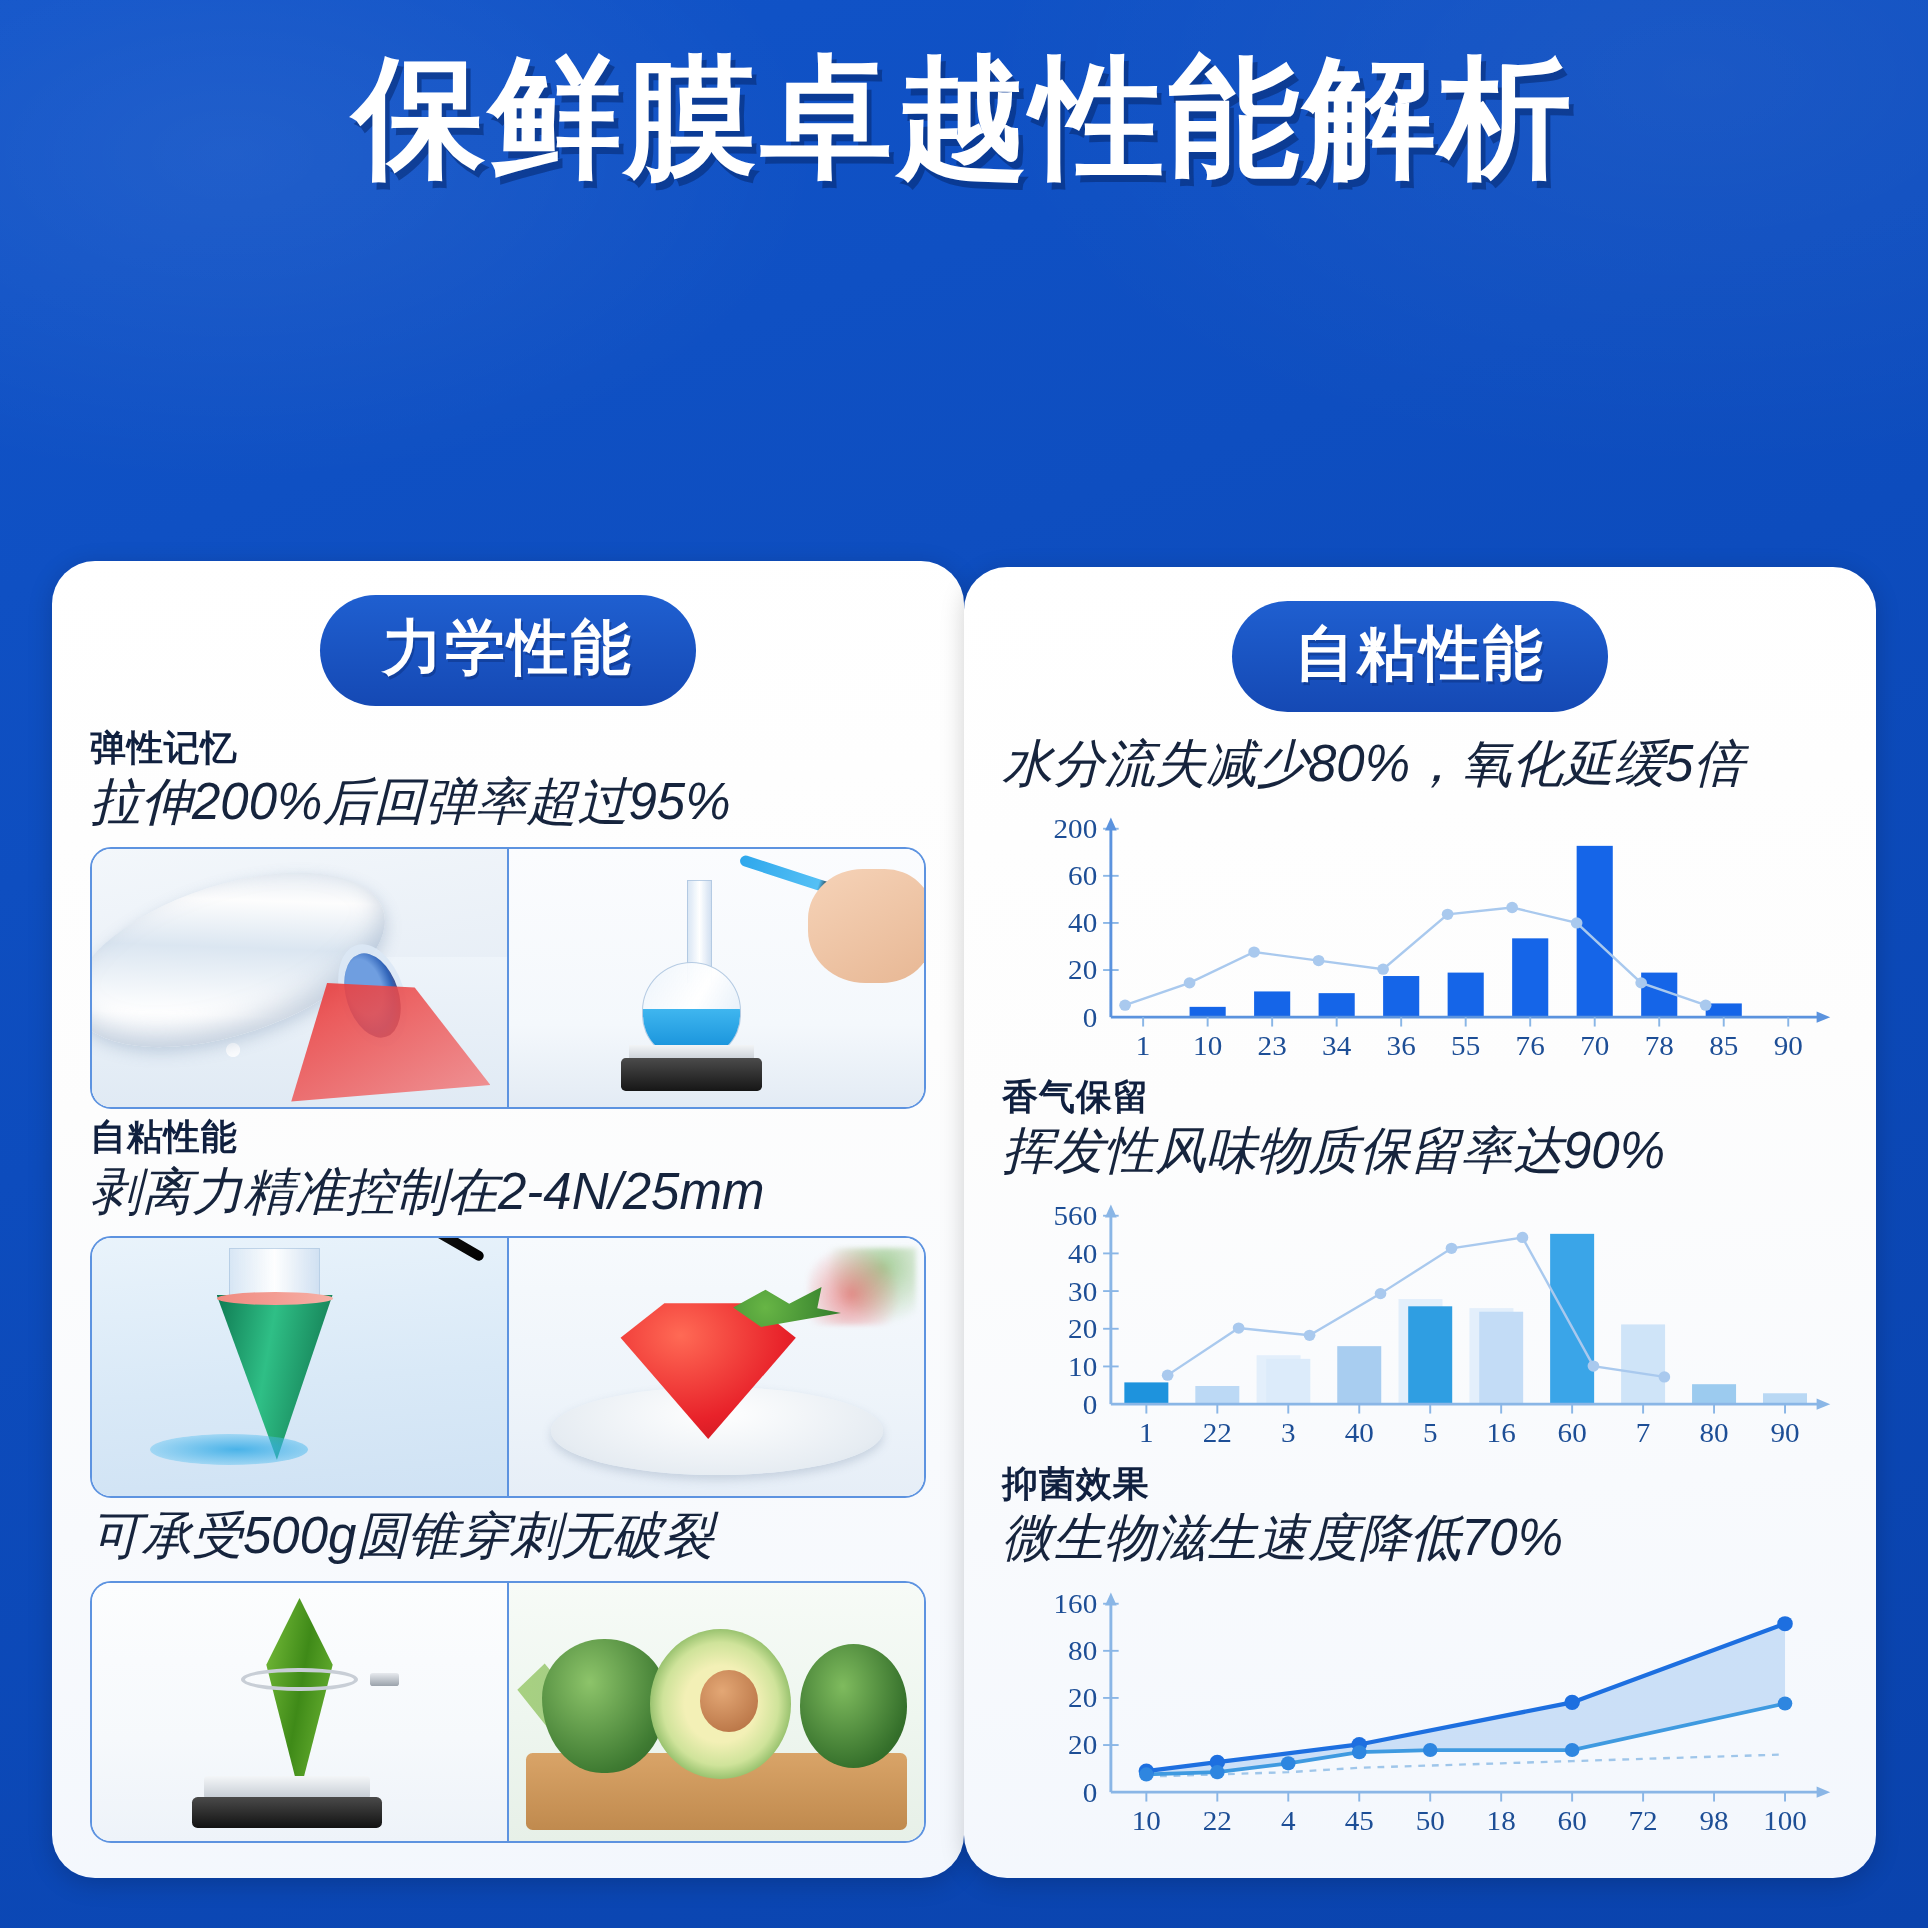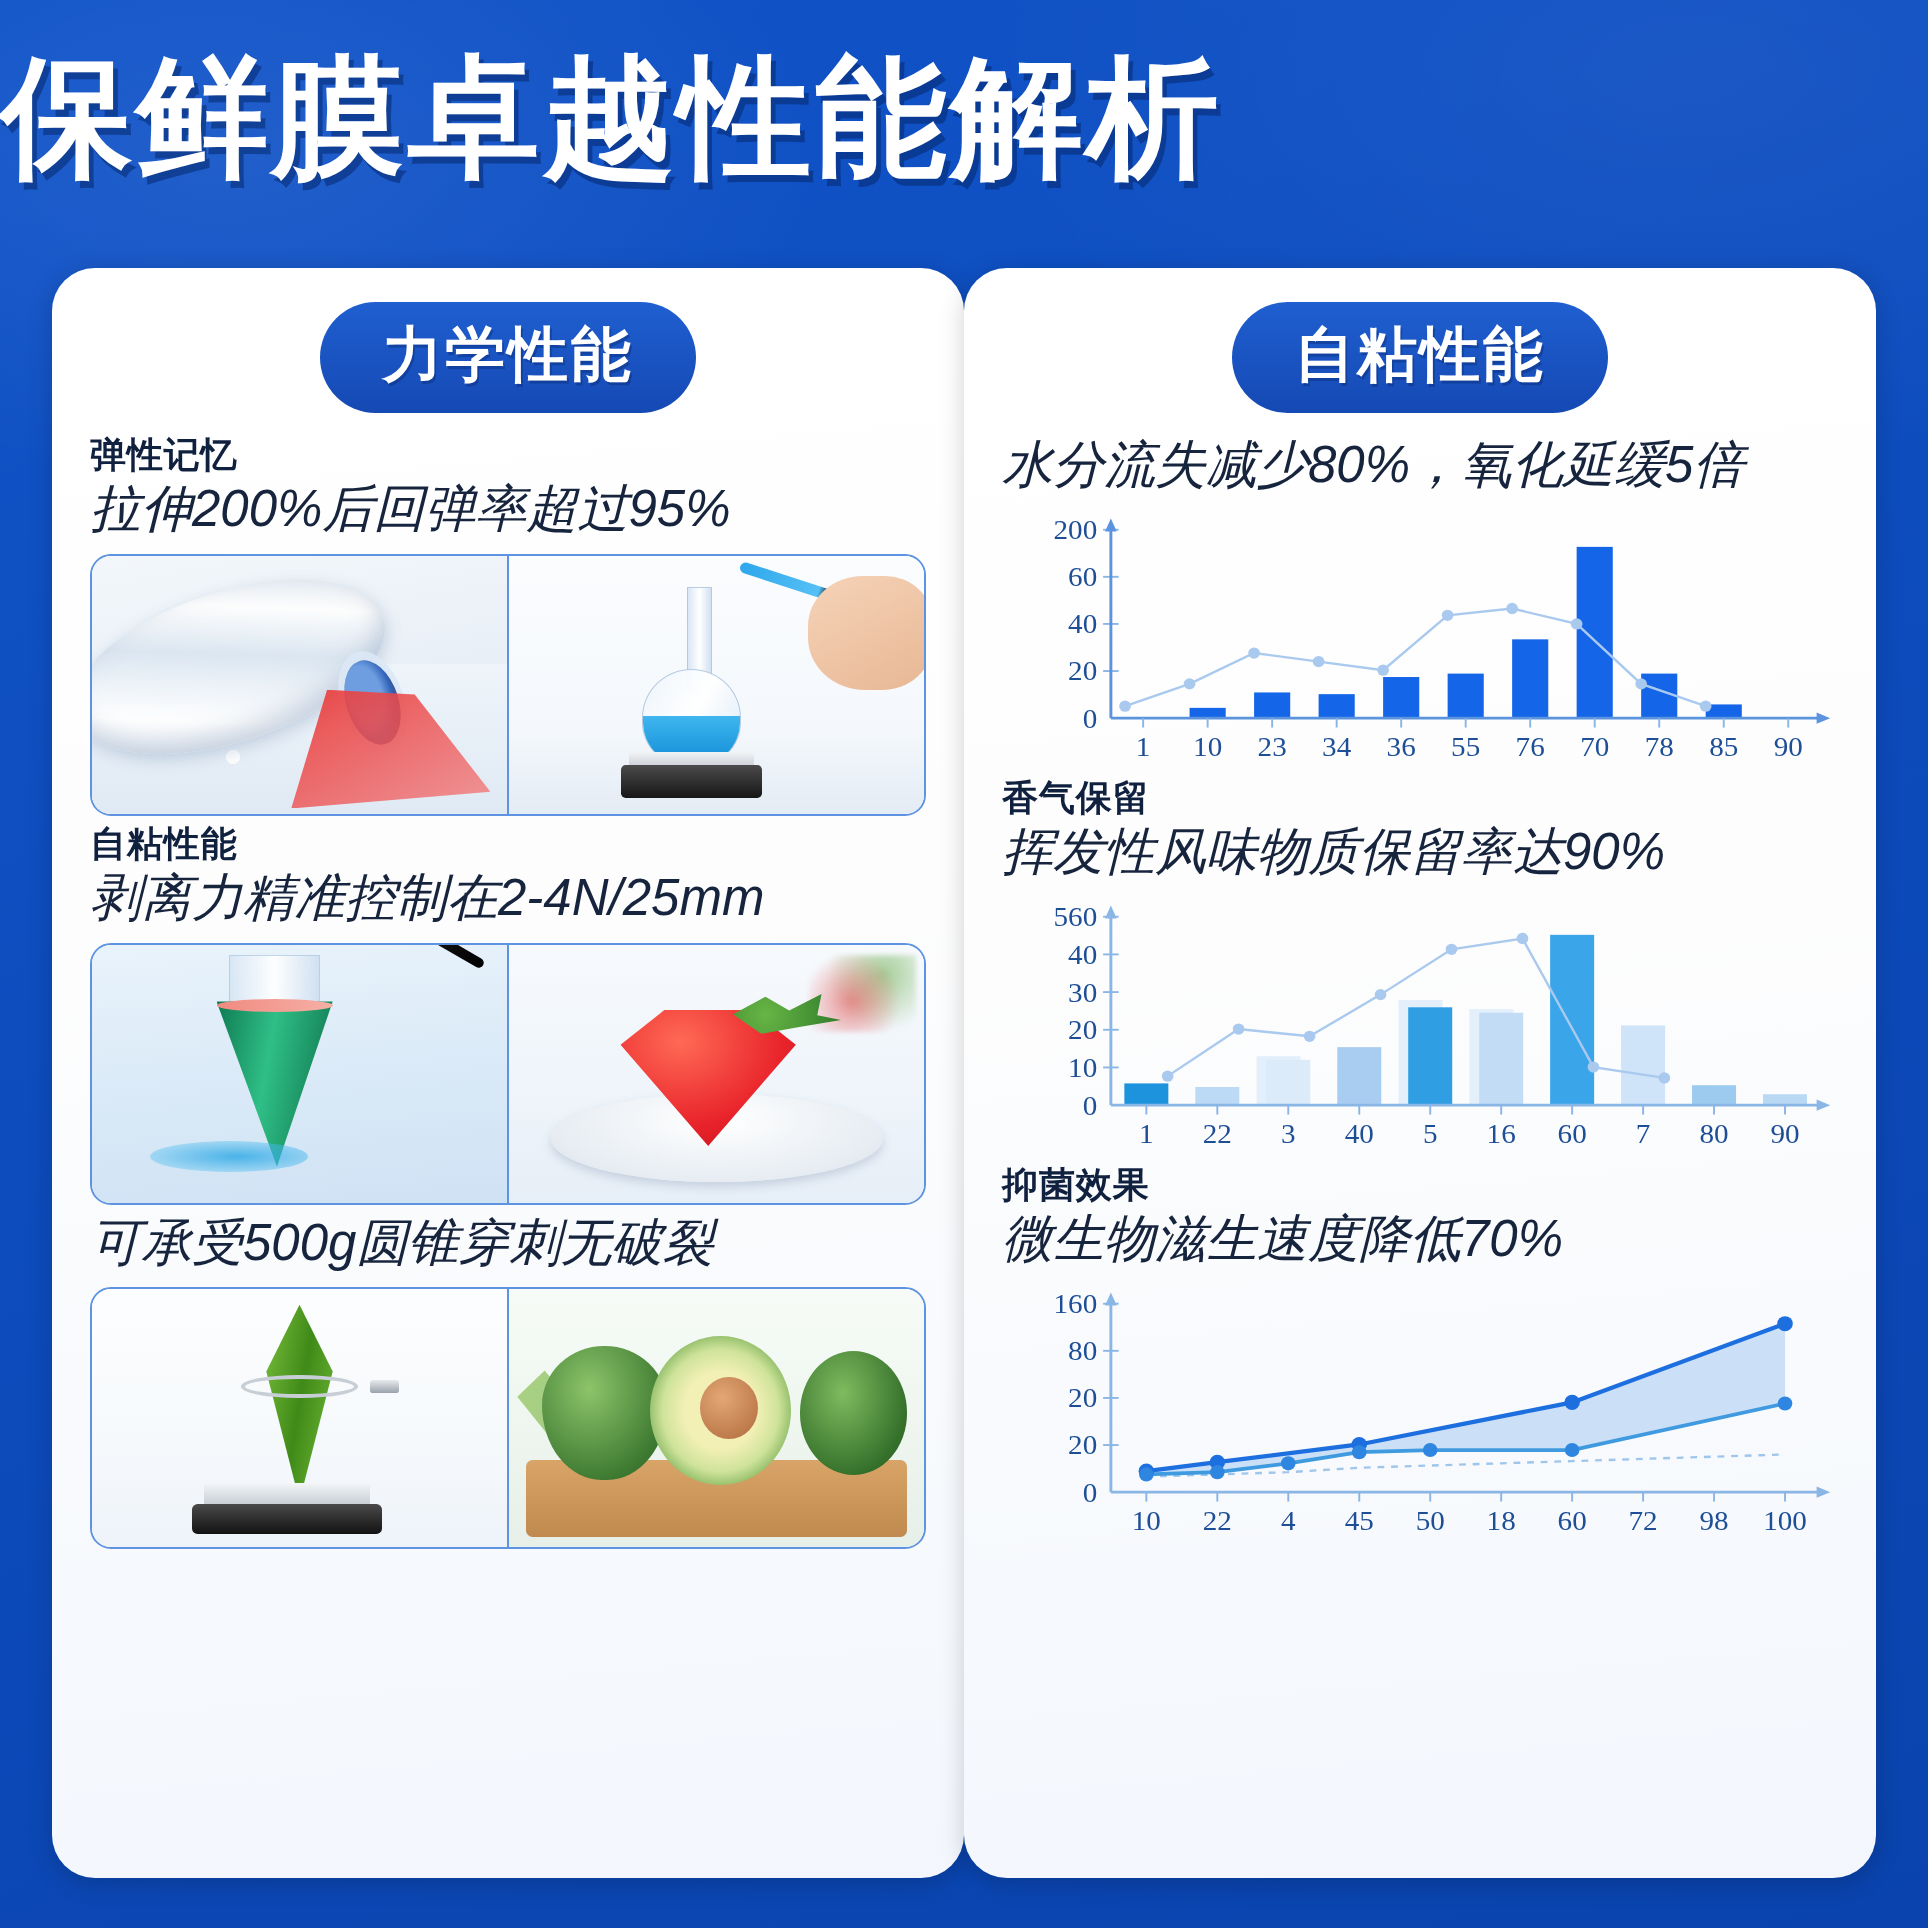--- a/index.html
+++ b/index.html
@@ -12,32 +12,34 @@
   }
   .bg-wash {
     position:absolute; inset:0;
     background:
       radial-gradient(ellipse 847px 471px at 12% 8%, rgba(255,255,255,0.07), transparent 70%),
       radial-gradient(ellipse 1036px 565px at 88% 4%, rgba(255,255,255,0.05), transparent 70%),
       linear-gradient(160deg,#1154c9 0%,#0d4cbd 45%,#0a43ad 100%);
   }
   .page-title {
     position:absolute; top:45px; left:0; right:0;
+    text-align:center;
     font-size:132px;
     font-weight:bold;
     color:#ffffff;
     letter-spacing:3.8px;
     line-height:1.1;
     text-shadow: 4.7px 6.6px 0 rgba(6,40,110,0.55);
     white-space:nowrap;
   }
   .panels {
     position:absolute;
     top:268px; left:52px; right:52px; bottom:50px;
     display:flex;
+    align-items:flex-end;
   }
   .panel {
     flex:1;
     background:linear-gradient(175deg,#ffffff 0%,#fdfdfd 40%,#f3f7fd 100%);
     border-radius:43px;
     padding:34px 38px 28px 38px;
     display:flex;
     flex-direction:column;
     box-shadow:0 5.6px 24.5px rgba(0,0,0,0.18);
   }

